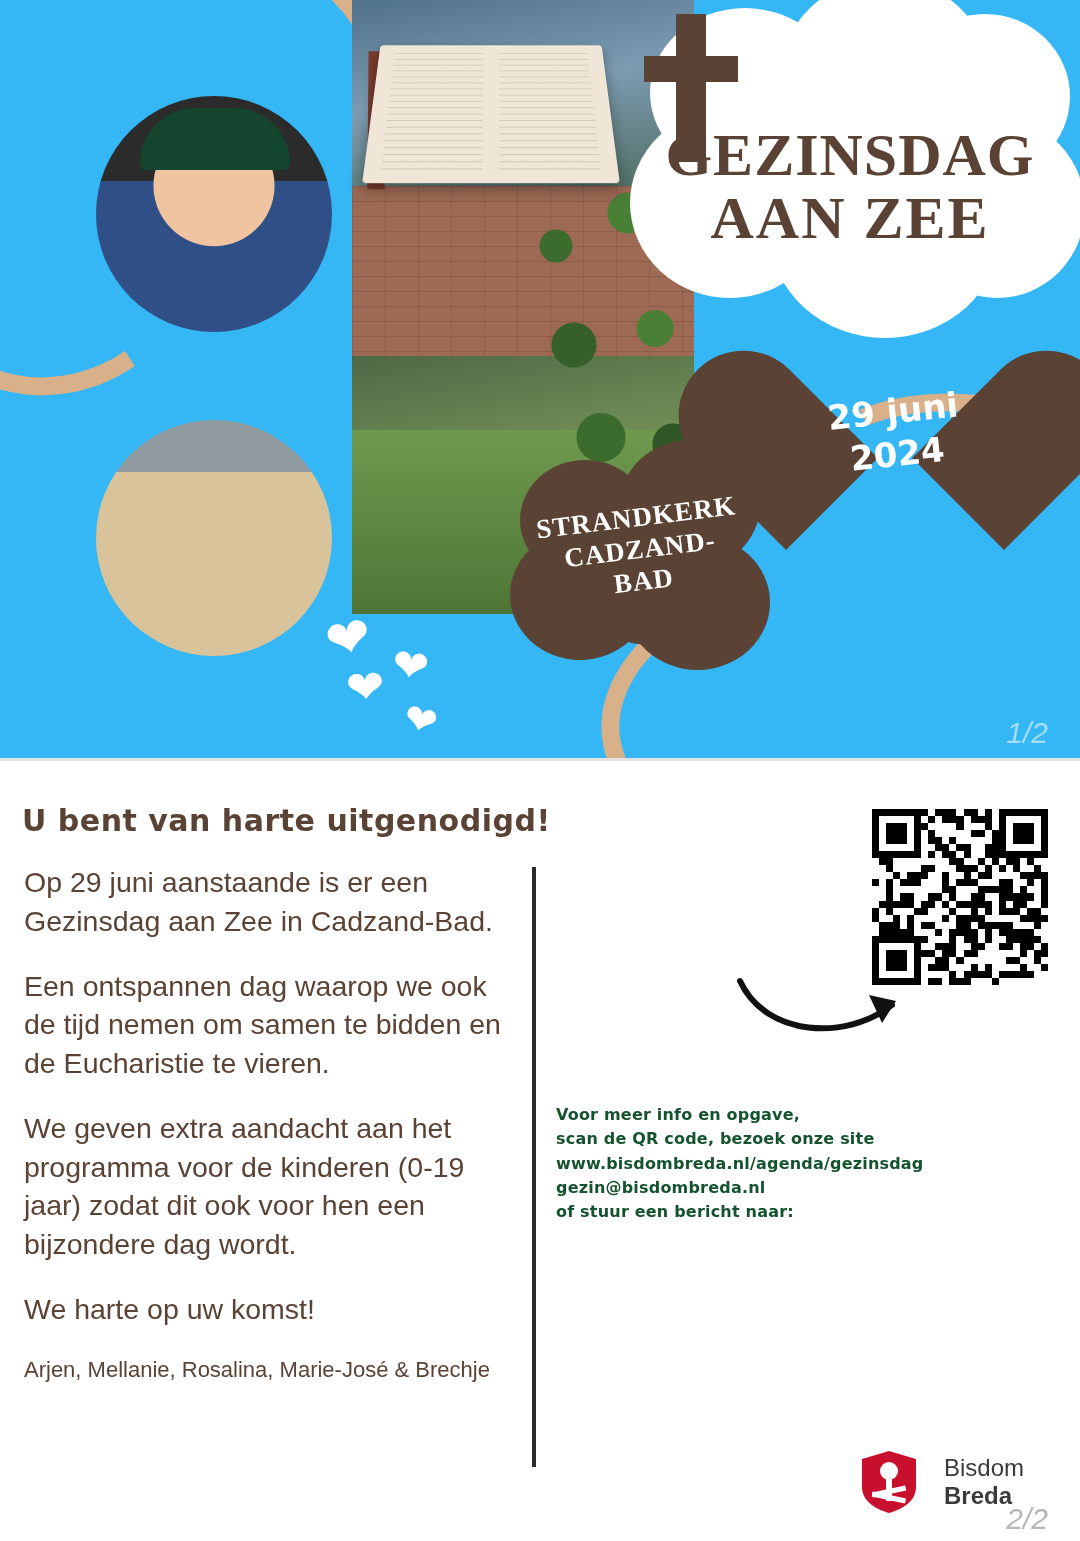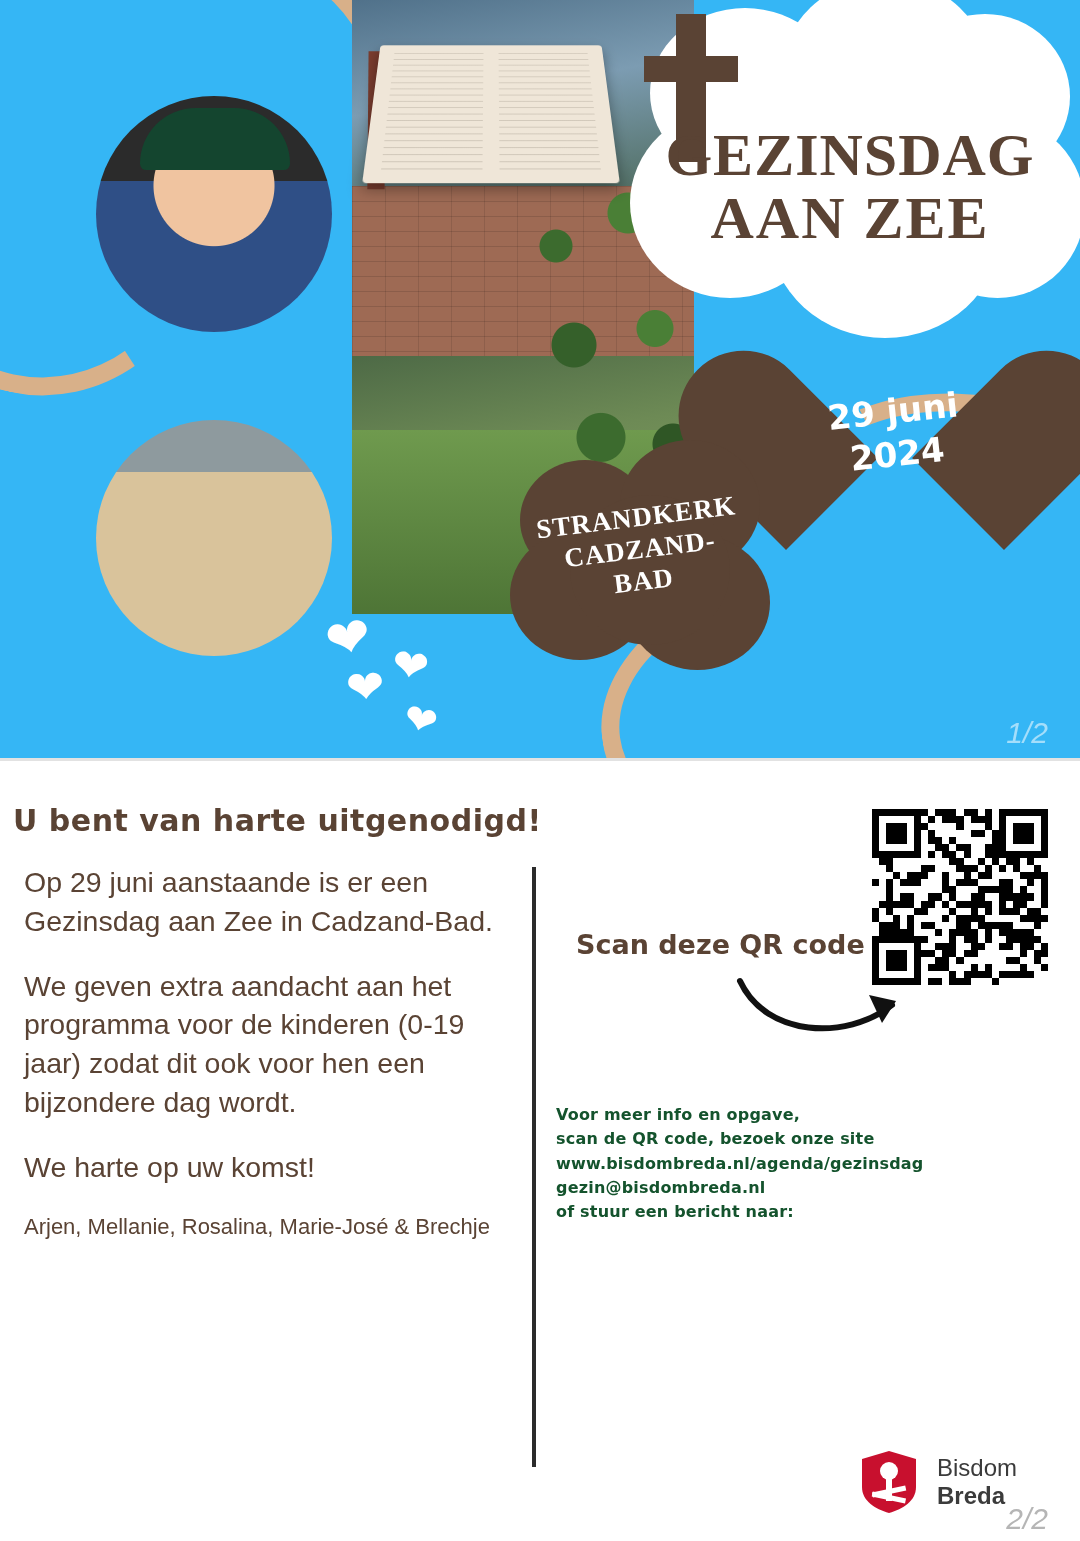--- a/index.html
+++ b/index.html
@@ -291,21 +291,21 @@
     left: 0; top: 758px;
     width: 1080px;
     height: 783px;
     background: #ffffff;
     border-top: 3px solid #e2e2e2;
     overflow: hidden;
   }
 
   .invite-heading {
     position: absolute;
-    left: 13px; top: 42px;
+    left: 22px; top: 42px;
     font-family: "DejaVu Sans", sans-serif;
     font-weight: bold;
     font-size: 30px;
     color: #5a4334;
     letter-spacing: .5px;
   }
   .body-col {
     position: absolute;
     left: 24px; top: 102px;
     width: 500px;
@@ -367,21 +367,21 @@
     color: #14532d;
     letter-spacing: .2px;
   }
 
   .logo-wrap {
     position: absolute;
     left: 862px; top: 688px;
     width: 200px; height: 66px;
     display: flex;
     align-items: center;
-    gap: 21px;
+    gap: 28px;
   }
   .logo-mark {
     width: 54px; height: 62px;
     position: relative;
   }
   .logo-text {
     font-family: "Liberation Sans", sans-serif;
     font-size: 24px;
     color: #3b3b3b;
   }
@@ -454,28 +454,28 @@
 
   <div class="page-num" id="pn1">1/2</div>
 </div>
 
 <div id="page2">
 
   <div class="invite-heading">U bent van harte uitgenodigd!</div>
 
   <div class="body-col">
     <p>Op 29 juni aanstaande is er een Gezinsdag aan Zee in Cadzand-Bad.</p>
+    <p>Een ontspannen dag waarop we ook de tijd nemen om samen te bidden en de Eucharistie te vieren.</p>
     <p>We geven extra aandacht aan het programma voor de kinderen (0-19 jaar) zodat dit ook voor hen een bijzondere dag wordt.</p>
     <p>We harte op uw komst!</p>
     <p class="signature">Arjen, Mellanie, Rosalina, Marie-José &amp; Brechje</p>
   </div>
 
   <div class="divider"></div>
 
-  <div class="qr-label">Scan deze QR code</div>
 
   <div class="arrow">
     <svg width="180" height="70" viewBox="0 0 180 70">
       <path d="M4 10 C 30 66, 110 70, 156 34" stroke="#111" stroke-width="6" fill="none" stroke-linecap="round"></path>
       <path d="M133 24 L160 30 L146 52 Z" fill="#111"></path>
     </svg>
   </div>
 
   <div class="qr">
     <div class="qr-grid" id="qrgrid">

